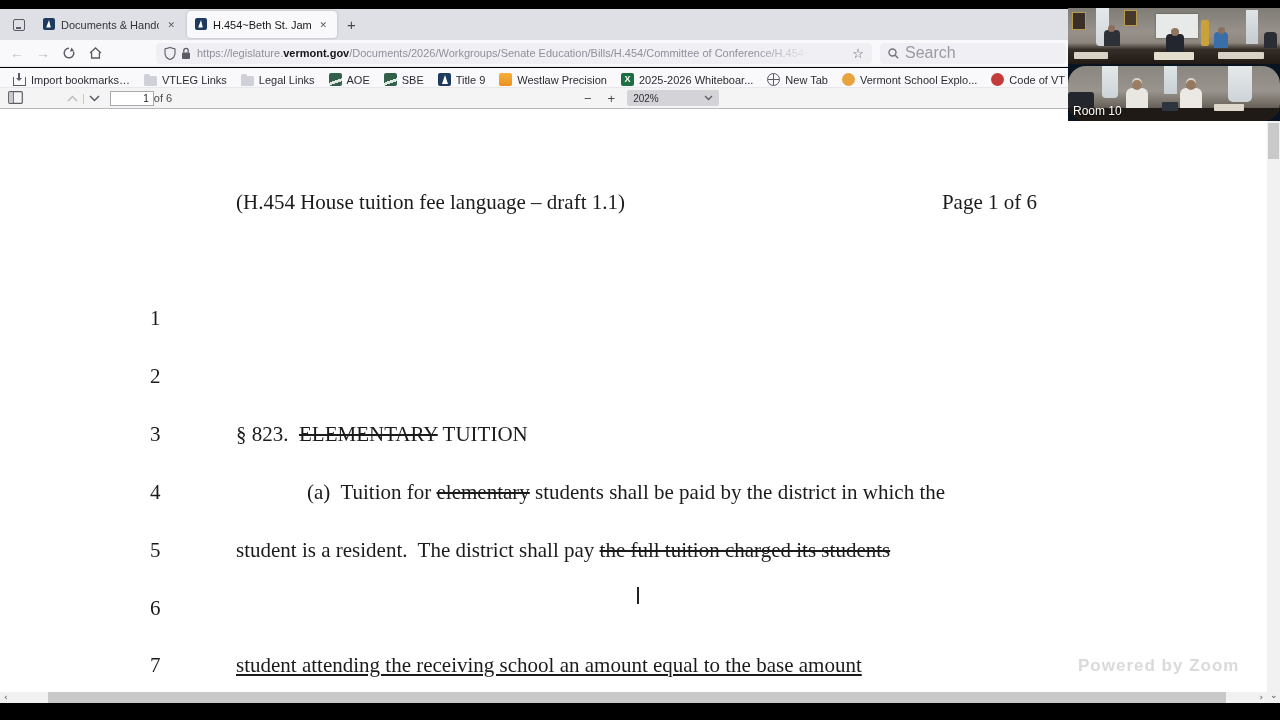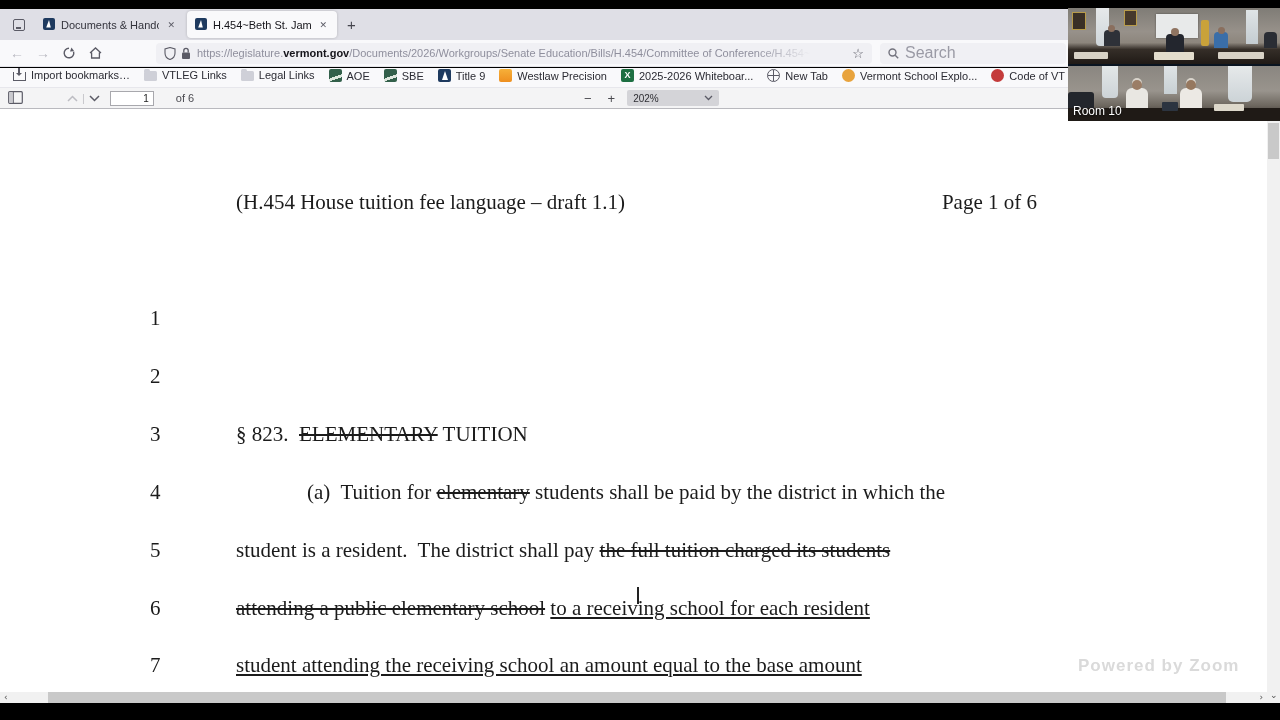--- a/index.html
+++ b/index.html
@@ -42,21 +42,21 @@
               mask-image:linear-gradient(90deg,#000 90%,transparent 99%); }
   .url-dim { color:#8f8f9d; }
   .url-domain { color:#15141a; font-weight:bold; }
   .star-icon { margin-left:auto; font-size:13px; color:#5b5b66; }
   .searchbar { width:186px; height:21px; margin-left:8px; background:#f0f0f4; border-radius:4px;
                display:flex; align-items:center; gap:6px; padding:0 8px; }
   .search-placeholder { font-size:16px; color:#9a9aa5; }
 
   .bookmarksbar { position:absolute; top:68px; left:0; width:1280px; height:20px;
                   background:#f9f9fb; border-bottom:1px solid #e7e7ec;
-                  display:flex; align-items:flex-start; padding-left:8px; gap:4px; }
+                  display:flex; align-items:flex-end; padding-left:8px; gap:4px; }
   .bookmark { display:flex; align-items:center; gap:5px; padding:1px 5px; border-radius:3px; }
   .bm-label { font-size:11px; color:#2b2b33; white-space:nowrap; }
   .bm-icon { width:13px; height:13px; flex:none; position:relative; display:inline-block; }
   .import-icon { height:9px; margin-top:3px; border-left:1.6px solid #5b5b66;
                  border-right:1.6px solid #5b5b66; border-bottom:1.6px solid #5b5b66; }
   .import-icon::before { content:""; position:absolute; left:4.2px; top:-4px; width:1.8px; height:5px; background:#5b5b66; }
   .import-icon::after { content:""; position:absolute; left:1.6px; top:1px; border:3.4px solid transparent; border-top-color:#5b5b66; }
   .folder-icon { background:#cfd0d8; border-radius:1.5px; margin-top:2px; height:10px; }
   .folder-icon::before { content:""; position:absolute; top:-2px; left:0; width:6px; height:3px; background:#cfd0d8; border-radius:1.5px 1.5px 0 0; }
   .site-icon-green  { background:linear-gradient(160deg,#33604b 0 55%,#dfe8df 55% 72%,#33604b 72%); border-radius:2px; }
@@ -75,21 +75,21 @@
 
   .pdftoolbar { position:absolute; top:88px; left:0; width:1280px; height:21px;
                 background:#f4f4f5; border-bottom:1px solid #b9b9be;
                 display:flex; align-items:center; font-size:11px; color:#3a3a40; }
   .pt-sidebar { margin-left:8px; }
   .pt-chevrons { margin-left:44px; display:flex; align-items:center; gap:4px; }
   .pt-sep { color:#c4c4c8; }
   .page-input { width:44px; height:15px; border:1px solid #a8a8ad; background:#fff;
                 font-size:10px; text-align:right; padding-right:4px; color:#222;
                 font-family:"Liberation Sans", sans-serif; }
-  .page-count { margin-left:22px; color:#4a4a50; }
+  .page-count { margin-left:0; color:#4a4a50; }
   .pt-zoomgroup { position:absolute; left:580px; display:flex; align-items:center; gap:8px; }
   .zoom-btn { font-size:13px; color:#4a4a50; padding:0 4px; }
   .zoom-select { width:92px; height:16px; background:#d4d4d8; border-radius:2px;
                  display:flex; align-items:center; padding:0 6px; color:#2e2e33; }
   .zoom-select .zv { flex:1; font-size:10px; }
 
   
   .docarea { position:absolute; top:109px; left:0; width:1280px; height:594px; background:#fff;
              font-family:"Liberation Serif","DejaVu Serif", serif; color:#1b1b1b; }
   .doc-header-row { position:absolute; top:81px; left:236px; width:801px;
@@ -114,21 +114,21 @@
   .scroll-arrow { position:absolute; font-size:9px; color:#505050; line-height:11px;
                   font-family:"DejaVu Sans", sans-serif; }
   .vscroll { position:absolute; top:109px; left:1267px; width:13px; height:594px; background:#f1f1f1; }
   .vscroll .thumb { position:absolute; left:1px; top:14px; width:11px; height:36px; background:#c9c9c9; }
 
   
   .video-overlay { position:absolute; left:1068px; top:8px; width:212px; height:113px;
                    background:#0a1420; display:flex; flex-direction:column; gap:2px; }
   .feed { position:relative; flex:1; overflow:hidden; }
   .feed1 { background:linear-gradient(180deg,#7f7c76 0%,#97918a 42%,#8d867d 62%,#352e28 74%,#201a16 100%); }
-  .feed2 { background:linear-gradient(180deg,#8a8680 0%,#99948d 45%,#6d675f 72%,#27211c 100%); }
+  .feed2 { background:linear-gradient(180deg,#8a8680 0%,#99948d 45%,#6d675f 72%,#27211c 100%);border-radius:18px; }
   .vobj { position:absolute; }
   .room-label { position:absolute; left:5px; bottom:3px; color:#fff; font-size:12px;
                 font-family:"Liberation Sans", sans-serif; text-shadow:0 1px 2px rgba(0,0,0,.8); }
 </style>
 </head>
 <body>
 
 <div class="stage">
 
   <div class="letterbox top"></div>
@@ -290,21 +290,20 @@
         <div class="doc-line indent" style="top: 371px;">
           <span class="num">4</span>
           <div class="txt"><span class="seg-plain">(a)  Tuition for </span><span class="seg-strike">elementary</span><span class="seg-plain"> students shall be paid by the district in which the</span></div>
         </div>
         <div class="doc-line" style="top: 429px;">
           <span class="num">5</span>
           <div class="txt"><span class="seg-plain">student is a resident.  The district shall pay </span><span class="seg-strike">the full tuition charged its students</span></div>
         </div>
         <div class="doc-line" style="top: 487px;">
           <span class="num">6</span>
-          <div class="txt"><span class="seg-strike">attending a public elementary school</span><span class="seg-plain"> </span><span class="seg-underline">to a receiving school for each resident</span></div>
         </div>
         <div class="doc-line" style="top: 544px;">
           <span class="num">7</span>
           <div class="txt"><span class="seg-underline">student attending the receiving school an amount equal to the base amount</span></div>
         </div>
       </div>
     <div class="caret"></div>
   </div>
 
   <div class="hscroll">

